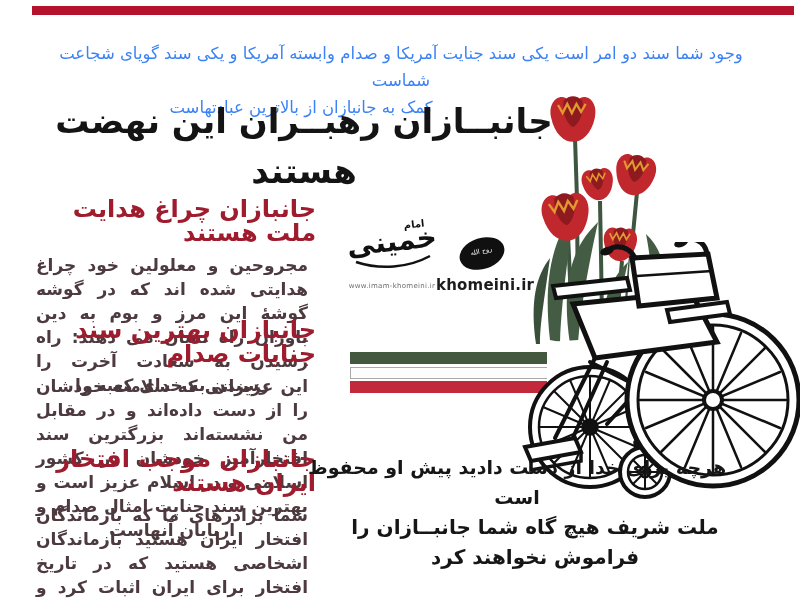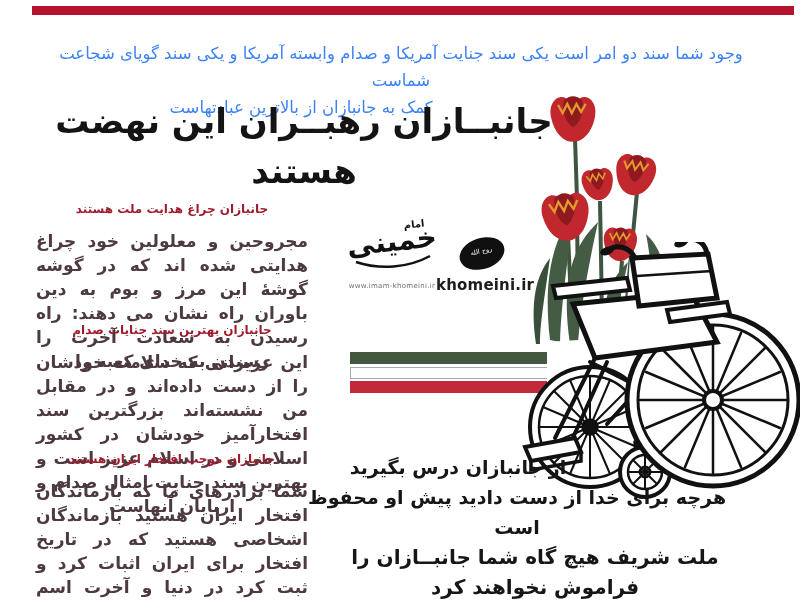--- a/index.html
+++ b/index.html
@@ -19,22 +19,22 @@
          font-weight:normal;font-size:16.5px;line-height:27px;}
   .intro .l2{transform:translateX(-100px);}
 
   
   .headline{left:28px;top:96px;width:552px;text-align:center;color:#141414;
             font-weight:bold;font-size:34px;line-height:50px;letter-spacing:-0.5px;}
 
   
   .section{left:28px;width:288px;}
   .sec1{top:197px;} .sec2{top:318px;} .sec3{top:447px;}
-  .section h2{margin:0 0 7px 0;text-align:center;color:#9e1c2d;
-              font-size:12px;font-weight:bold;line-height:24px;}
+  .section h2{margin:0 0 7px 0;text-align:right;color:#9e1c2d;
+              font-size:24px;font-weight:bold;line-height:24px;}
   .section p{margin:8px;color:#4c3a3f;font-size:17px;font-weight:bold;
              line-height:24px;text-align:justify;text-align-last:center;}
 
   
   .imam-logo{left:346px;top:218px;width:92px;text-align:center;}
   .imam-logo .url{font-size:7px;color:#6d6d6d;letter-spacing:0.3px;direction:ltr;margin-top:8px;}
   .seal-wrap{left:436px;top:238px;width:92px;text-align:center;}
   .seal{display:inline-block;width:46px;height:31px;background:#101010;border-radius:50%;
         transform:rotate(-18deg);position:relative;}
   .seal span{position:absolute;left:0;right:0;top:9px;color:#ffffff;font-size:6.5px;
@@ -193,16 +193,15 @@
 
     <path d="M58,44 L132,36 L135,48 L61,56 Z" stroke-width="4" fill="#fff"></path>
     <path d="M172,68 L232,60 L235,72 L175,80 Z" stroke-width="4" fill="#fff"></path>
 
     <path d="M30,205 L80,196 L86,210 L36,219 Z" stroke-width="4" fill="#fff"></path>
     <path d="M36,219 L36,228 L86,219 L86,210" stroke-width="3.5"></path>
   </g>
 </svg>
 
 <div class="abs quote z4">
-  <div class="q1">از جانبازان درس بگیرید</div>
   <div class="q2">هرچه برای خدا از دست دادید پیش او محفوظ است</div>
   <div class="q3">ملت شریف هیچ گاه شما جانبــازان را فراموش نخواهند کرد</div>
 </div>
 
 </body></html>

